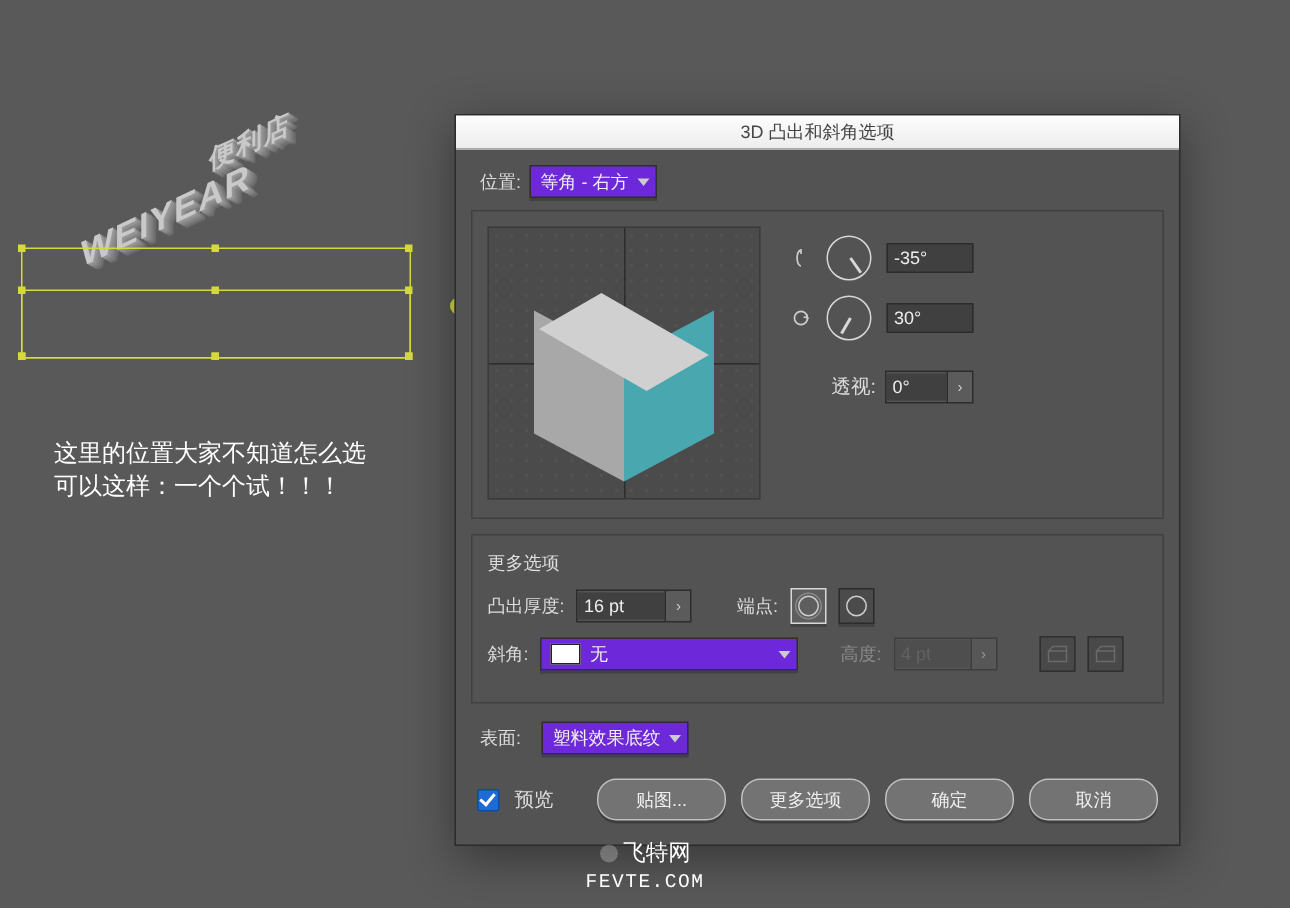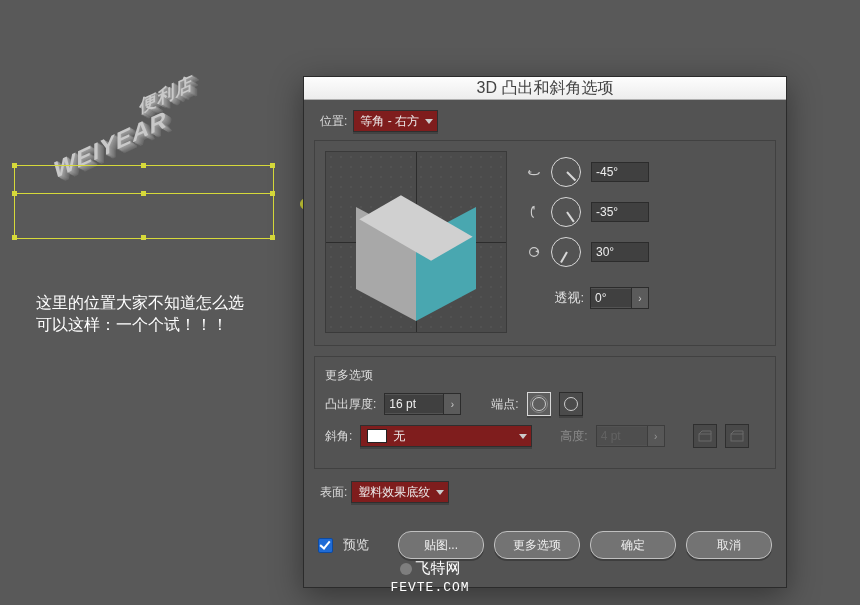--- a/index.html
+++ b/index.html
@@ -88,38 +88,38 @@
     background: #535353;
     border: 1px solid #2b2b2b;
     box-shadow: 0 8px 30px rgba(0,0,0,0.4);
   }
   .dialog-title {
     height: 22px;
     line-height: 22px;
     text-align: center;
     background: linear-gradient(#fdfdfd, #ededed);
     color: #444;
-    font-size: 16px;
+    font-size: 12px;
     border-bottom: 1px solid #b0b0b0;
   }
   .dialog-body {
-    padding: 10px 10px 28px 10px;
+    padding: 10px 10px 16px 10px;
   }
 
   .row {
     display: flex;
     align-items: center;
     gap: 6px;
     margin-bottom: 8px;
     color: #ddd;
     font-size: 12px;
   }
   .label { color: #ddd; }
   .select {
-    background: #7f1d1d;
+    background: #6d28d9;
     border: 1px solid #2f2f2f;
     color: #eee;
     height: 20px;
     display: flex;
     align-items: center;
     padding: 0 18px 0 6px;
     position: relative;
     font-size: 12px;
     box-shadow: 0 2px 0 rgba(0,0,0,0.2);
   }
@@ -326,32 +326,32 @@
     display: flex;
     align-items: center;
     justify-content: center;
     color: #6a6a6a;
   }
 
   
   .surface-row {
     display: flex;
     align-items: center;
-    gap: 4px;
+    gap: 14px;
     margin-top: 12px;
     padding-left: 6px;
     font-size: 12px;
   }
 
   
   .button-row {
     display: flex;
     align-items: center;
     gap: 10px;
-    margin-top: 28px;
+    margin-top: 16px;
     padding: 0 4px;
   }
   .checkbox {
     width: 13px;
     height: 13px;
     background: #1f6bd6;
     border: 1px solid #0d4aa0;
     border-radius: 2px;
     position: relative;
   }
@@ -456,30 +456,20 @@
           <div class="cube">
             <div class="face left"></div>
             <div class="face right"></div>
             <div class="face top"></div>
           </div>
         </div>
 
         <div class="rot-controls">
           <div class="rot-row">
             <svg class="axis-icon" viewBox="0 0 16 16">
-                <path d="M2 8 A6 3 0 1 0 14 8" fill="none" stroke="#ccc" stroke-width="1.3"></path>
-                <path d="M3 6 L2 8 L5 8" fill="none" stroke="#ccc" stroke-width="1.3"></path>
-              </svg>
-            <div class="dial a1"></div>
-            <div class="num-input">
-                <span>-45°</span>
-              </div>
-          </div>
-          <div class="rot-row">
-            <svg class="axis-icon" viewBox="0 0 16 16">
                 <path d="M8 2 A3 6 0 1 0 8 14" fill="none" stroke="#ccc" stroke-width="1.3"></path>
                 <path d="M6 3 L8 2 L8 5" fill="none" stroke="#ccc" stroke-width="1.3"></path>
               </svg>
             <div class="dial a2"></div>
             <div class="num-input">
                 <span>-35°</span>
               </div>
           </div>
           <div class="rot-row">
             <svg class="axis-icon" viewBox="0 0 16 16">

